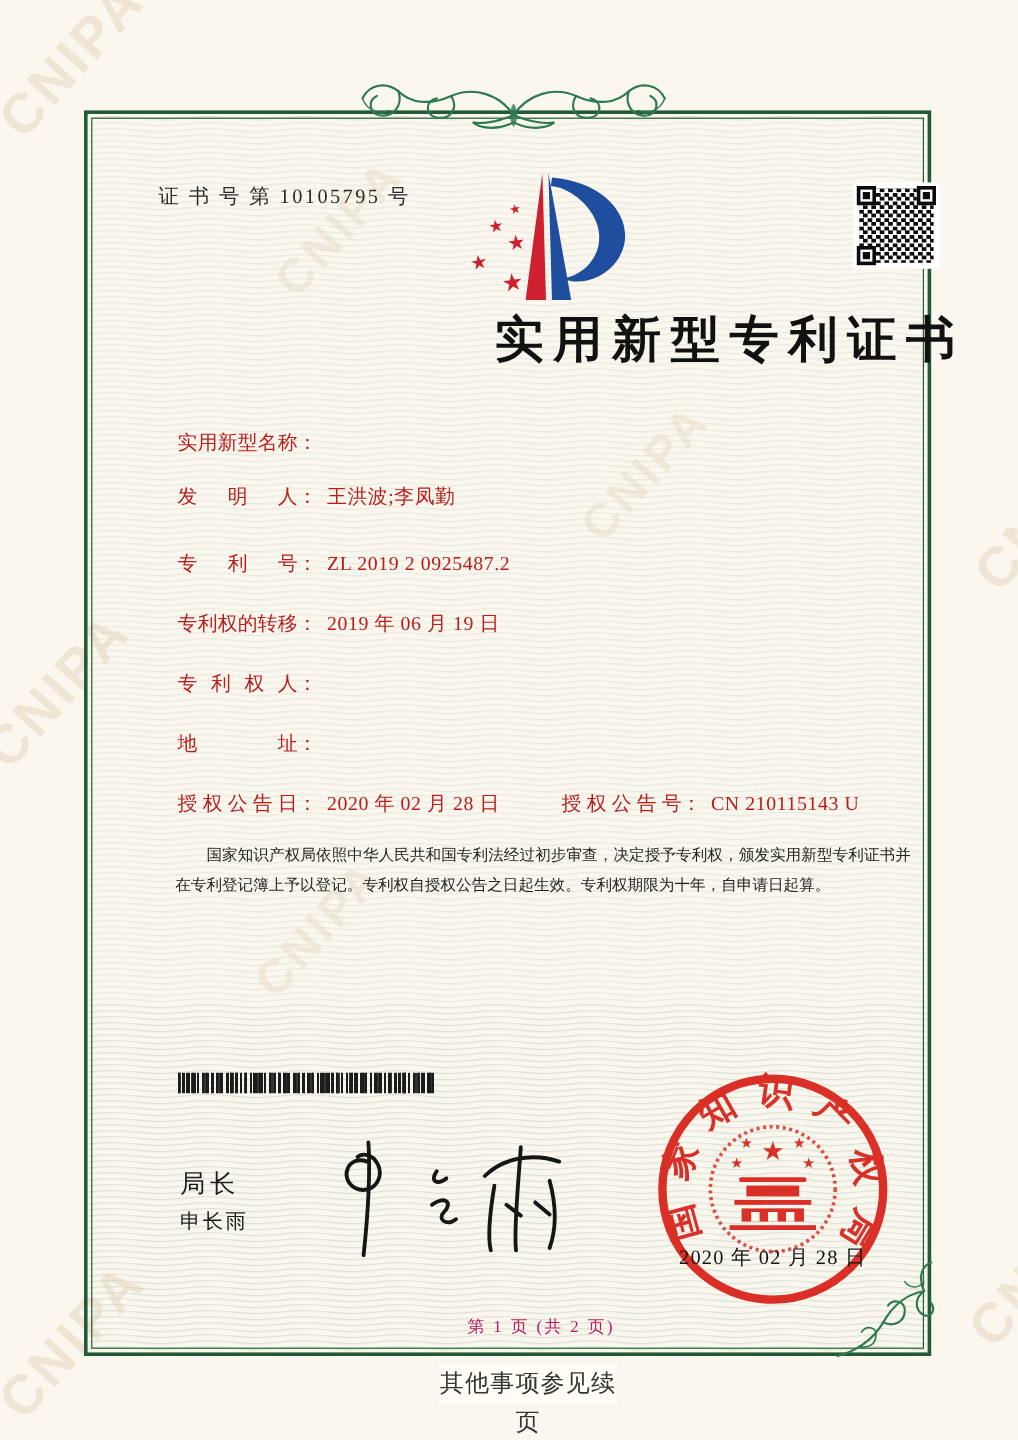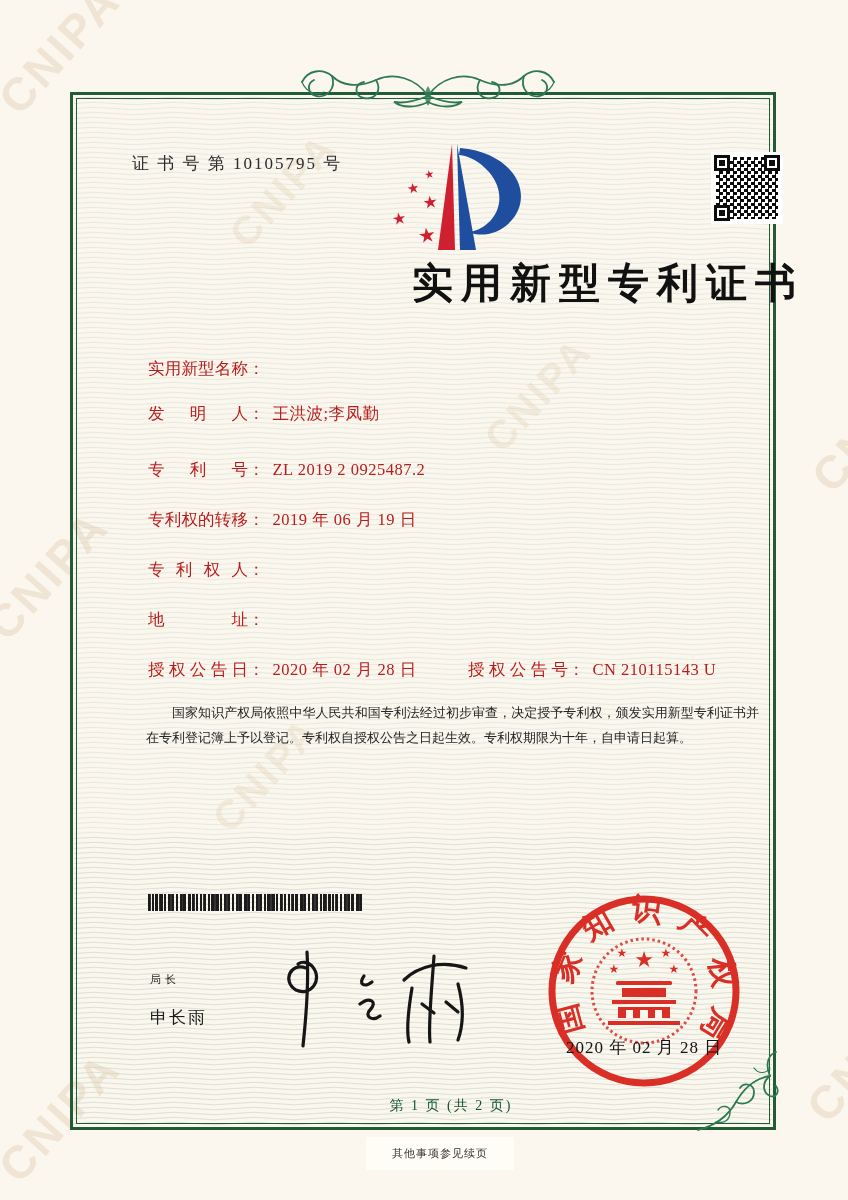--- a/index.html
+++ b/index.html
@@ -55,37 +55,37 @@
   }
   .body-text p{margin:0;text-indent:2em;}
   
   .barcode{
     position:absolute;left:120px;top:894px;width:215px;height:17px;
     background:
       repeating-linear-gradient(90deg,#1b1b1b 0 2px,transparent 2px 4px),
       repeating-linear-gradient(90deg,#1b1b1b 0 1px,transparent 1px 7px),
       repeating-linear-gradient(90deg,#333 0 3px,transparent 3px 11px);
   }
-  .signer-title{position:absolute;left:122px;top:972px;font-size:11px;letter-spacing:4px;}
+  .signer-title{position:absolute;left:122px;top:972px;font-size:21px;letter-spacing:4px;}
   .signer-name{position:absolute;left:122px;top:1006px;font-size:17px;letter-spacing:2px;}
   .signature{position:absolute;left:248px;top:946px;}
   
   .seal{position:absolute;left:518px;top:893px;opacity:0.95;}
   .seal-date{
     position:absolute;left:518px;top:1036px;width:196px;text-align:center;
     font-size:17px;letter-spacing:1px;color:#131313;
   }
   .page-info{
     position:absolute;left:70px;top:1097px;width:706px;text-align:center;
-    font-size:14px;letter-spacing:2px;color:#14532d;
+    font-size:14px;letter-spacing:2px;color:#be185d;
   }
   .cont-note{
     position:absolute;left:338px;top:1137px;width:148px;height:33px;
     background:#fffdf6;text-align:center;line-height:33px;
-    font-size:11px;letter-spacing:1px;color:#333;
+    font-size:20px;letter-spacing:1px;color:#333;
   }
   
   .qr{
     position:absolute;left:683px;top:152px;width:72px;height:72px;
     background:#fff;padding:0;box-sizing:border-box;
   }
   .qr-modules{
     position:absolute;left:5px;top:5px;width:62px;height:62px;
     background:repeating-conic-gradient(#0c0c0c 0 25%,#fff 0 50%);
     background-size:7px 7px;

